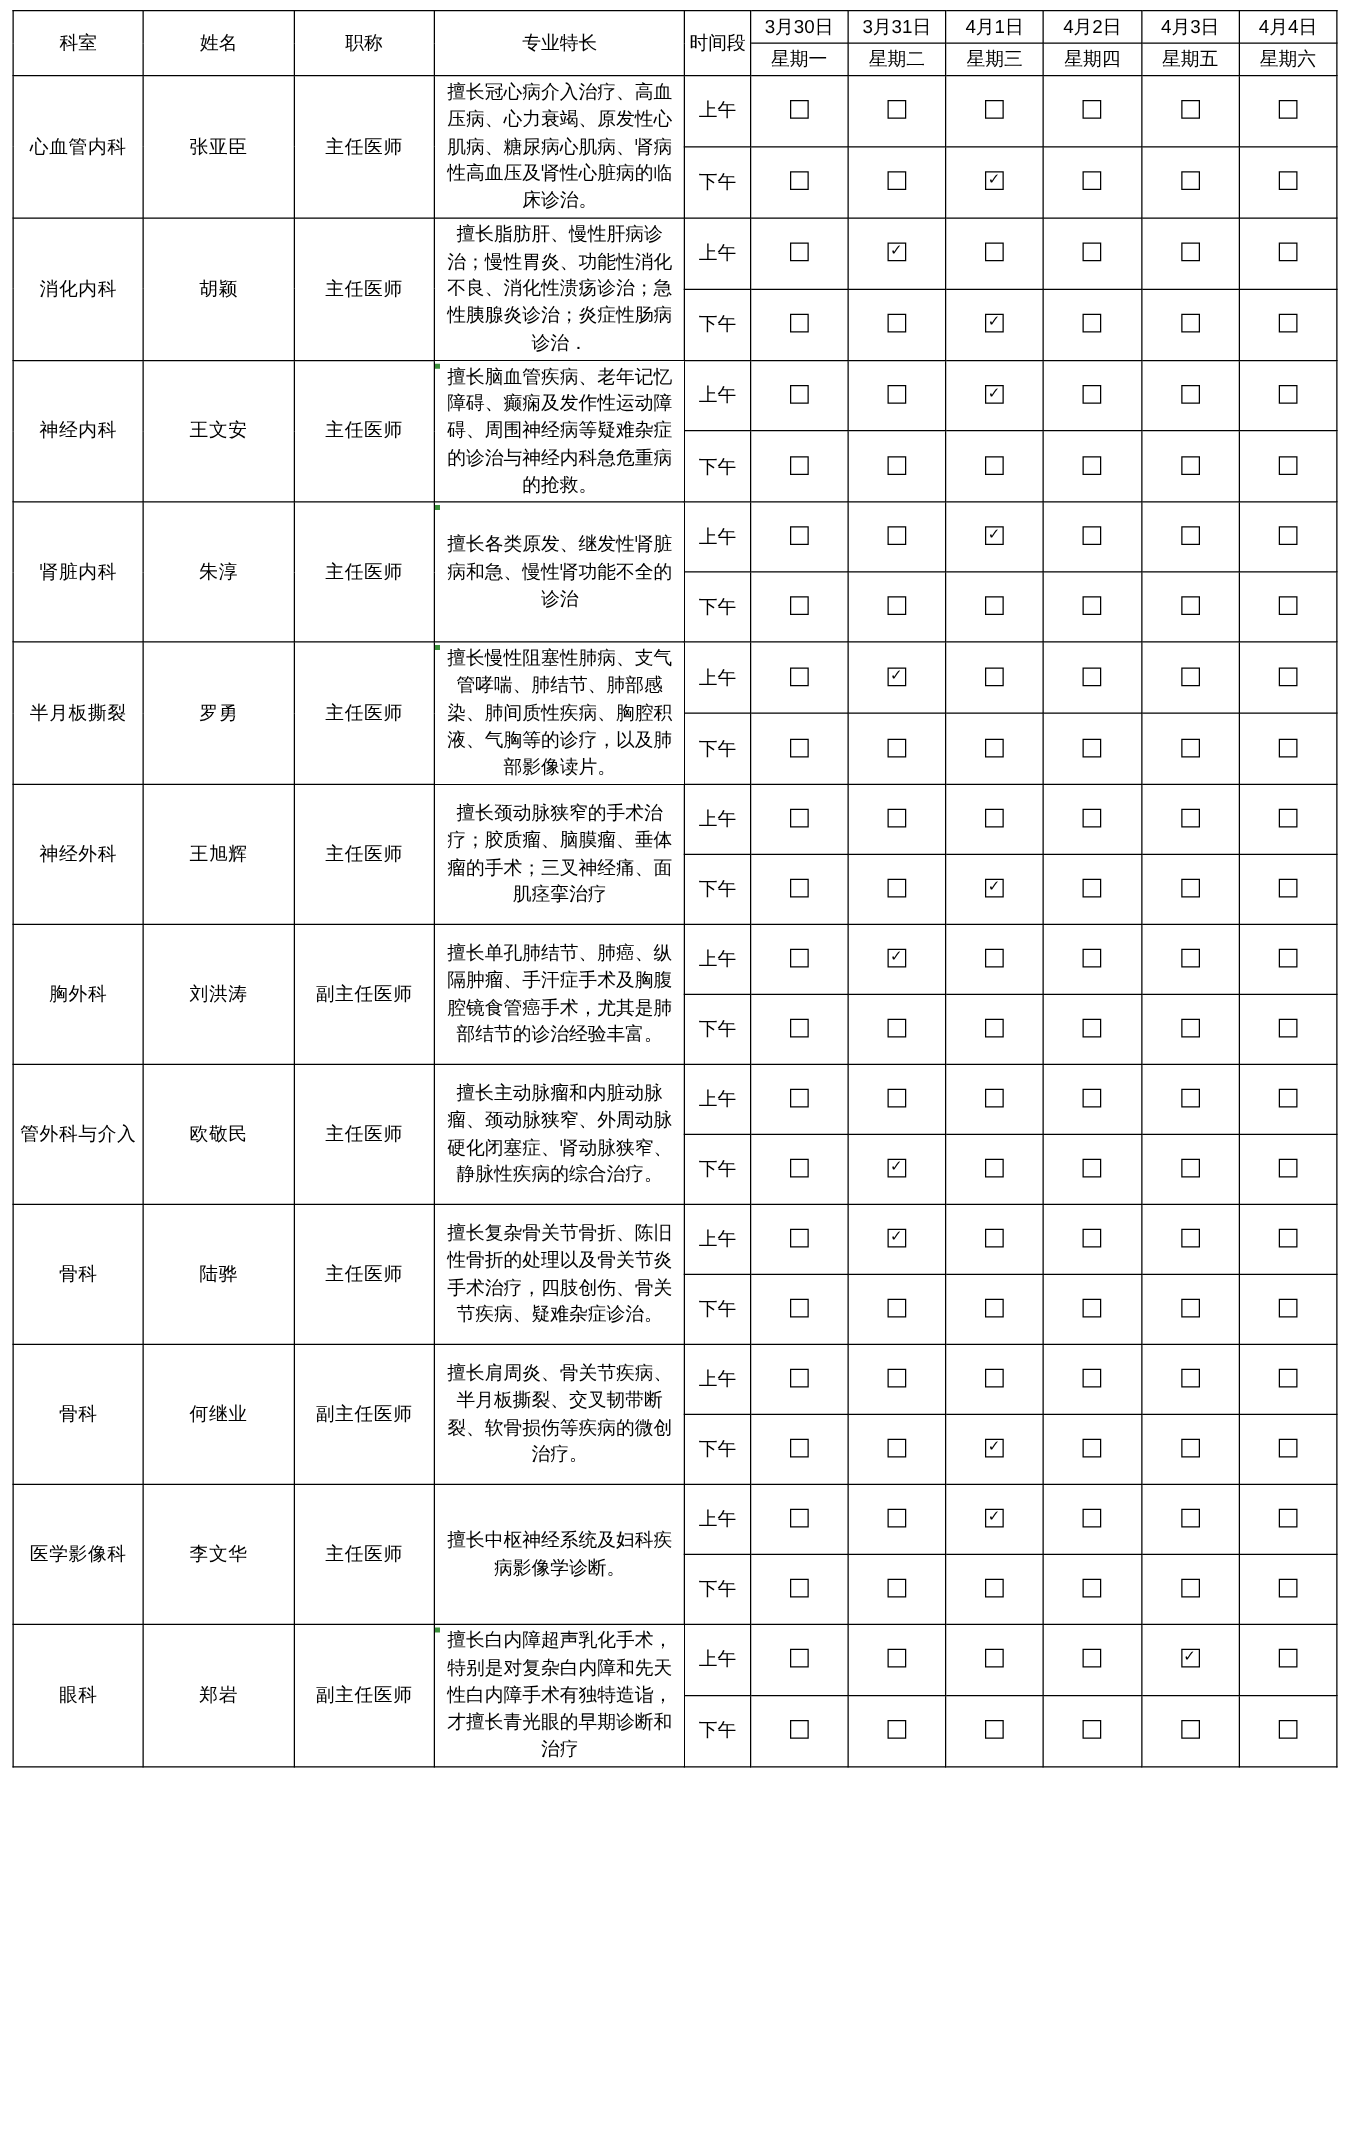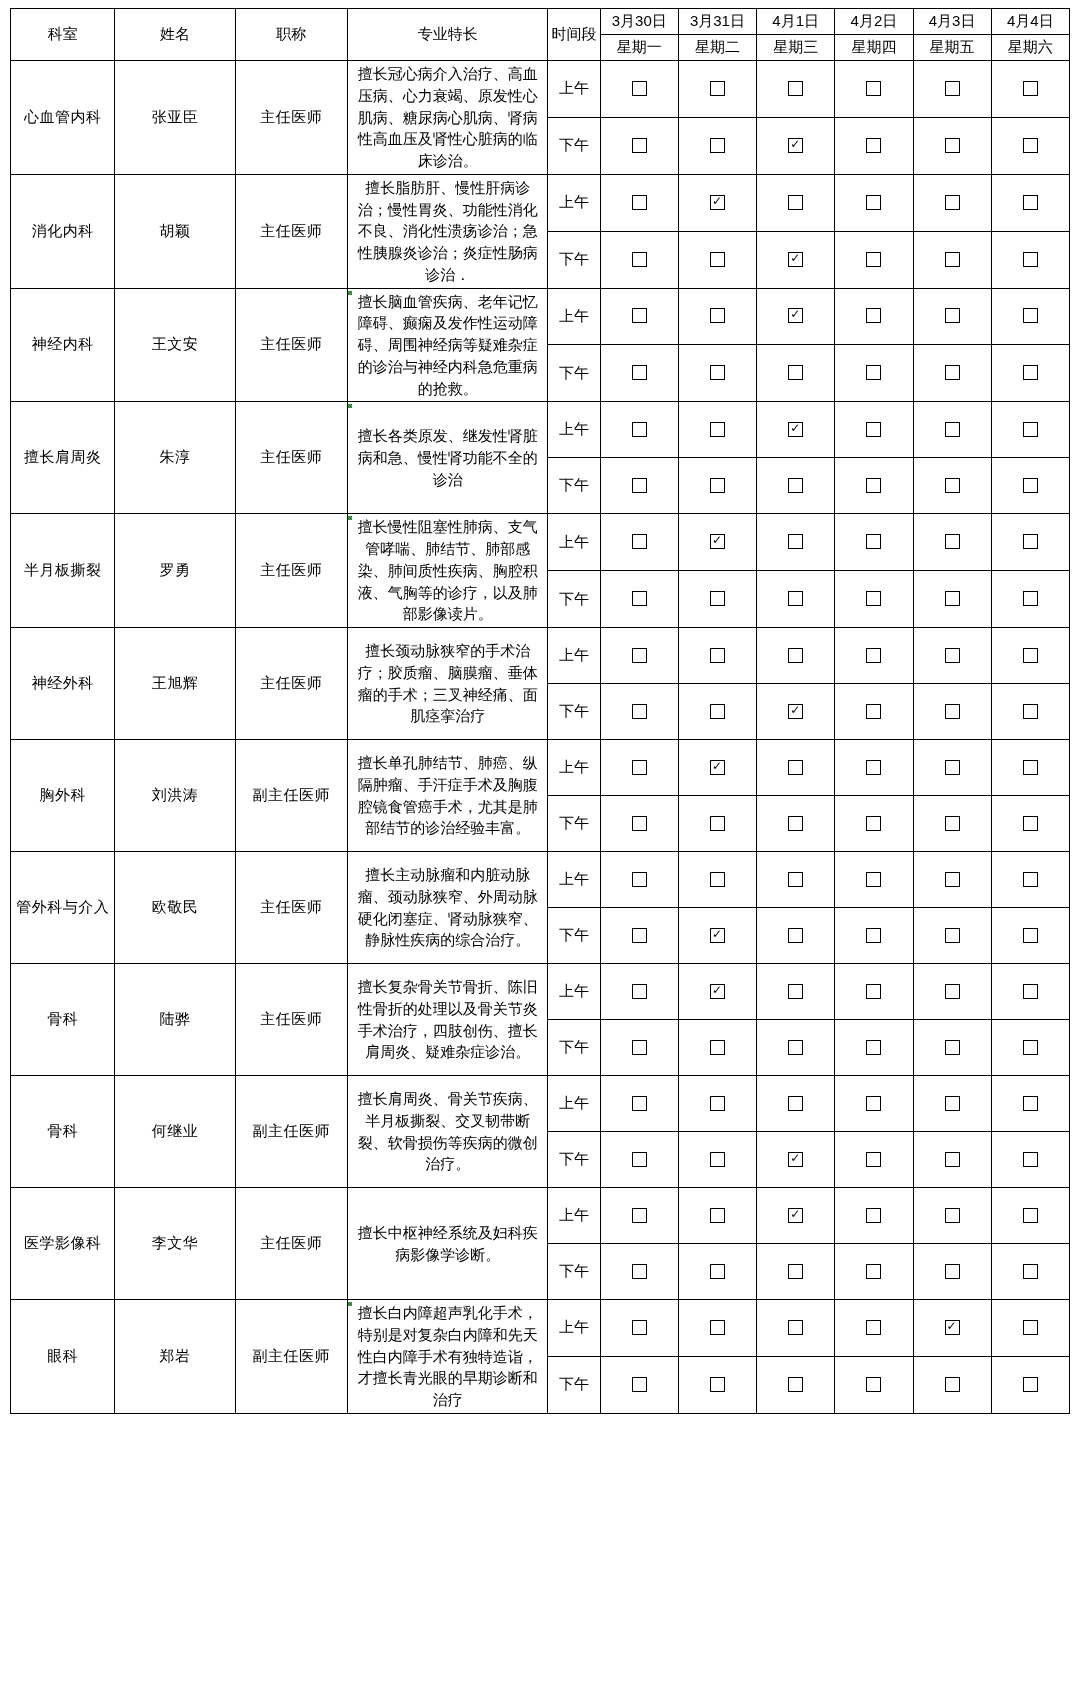--- a/index.html
+++ b/index.html
@@ -201,21 +201,21 @@
         <tr>
           <td class="slot-cell">下午</td>
           <td class="chk-cell"><span class="chk"></span></td>
           <td class="chk-cell"><span class="chk"></span></td>
           <td class="chk-cell"><span class="chk"></span></td>
           <td class="chk-cell"><span class="chk"></span></td>
           <td class="chk-cell"><span class="chk"></span></td>
           <td class="chk-cell"><span class="chk"></span></td>
         </tr>
         <tr>
-          <td class="dept-cell" rowspan="2">擅长肩周炎</td>
+          <td class="dept-cell" rowspan="2">肾脏内科</td>
           <td class="name-cell" rowspan="2">朱淳</td>
           <td class="title-cell" rowspan="2">主任医师</td>
           <td class="spec-cell green-mark" rowspan="2">擅长各类原发、继发性肾脏病和急、慢性肾功能不全的诊治</td>
           <td class="slot-cell">上午</td>
           <td class="chk-cell"><span class="chk"></span></td>
           <td class="chk-cell"><span class="chk"></span></td>
           <td class="chk-cell hl"><span class="chk checked"></span></td>
           <td class="chk-cell"><span class="chk"></span></td>
           <td class="chk-cell"><span class="chk"></span></td>
           <td class="chk-cell"><span class="chk"></span></td>
@@ -314,21 +314,21 @@
           <td class="chk-cell hl"><span class="chk checked"></span></td>
           <td class="chk-cell"><span class="chk"></span></td>
           <td class="chk-cell"><span class="chk"></span></td>
           <td class="chk-cell"><span class="chk"></span></td>
           <td class="chk-cell"><span class="chk"></span></td>
         </tr>
         <tr>
           <td class="dept-cell" rowspan="2">骨科</td>
           <td class="name-cell" rowspan="2">陆骅</td>
           <td class="title-cell" rowspan="2">主任医师</td>
-          <td class="spec-cell" rowspan="2">擅长复杂骨关节骨折、陈旧性骨折的处理以及骨关节炎手术治疗，四肢创伤、擅长肩周炎、疑难杂症诊治。</td>
+          <td class="spec-cell" rowspan="2">擅长复杂骨关节骨折、陈旧性骨折的处理以及骨关节炎手术治疗，四肢创伤、骨关节疾病、疑难杂症诊治。</td>
           <td class="slot-cell">上午</td>
           <td class="chk-cell"><span class="chk"></span></td>
           <td class="chk-cell hl"><span class="chk checked"></span></td>
           <td class="chk-cell"><span class="chk"></span></td>
           <td class="chk-cell"><span class="chk"></span></td>
           <td class="chk-cell"><span class="chk"></span></td>
           <td class="chk-cell"><span class="chk"></span></td>
         </tr>
         <tr>
           <td class="slot-cell">下午</td>

